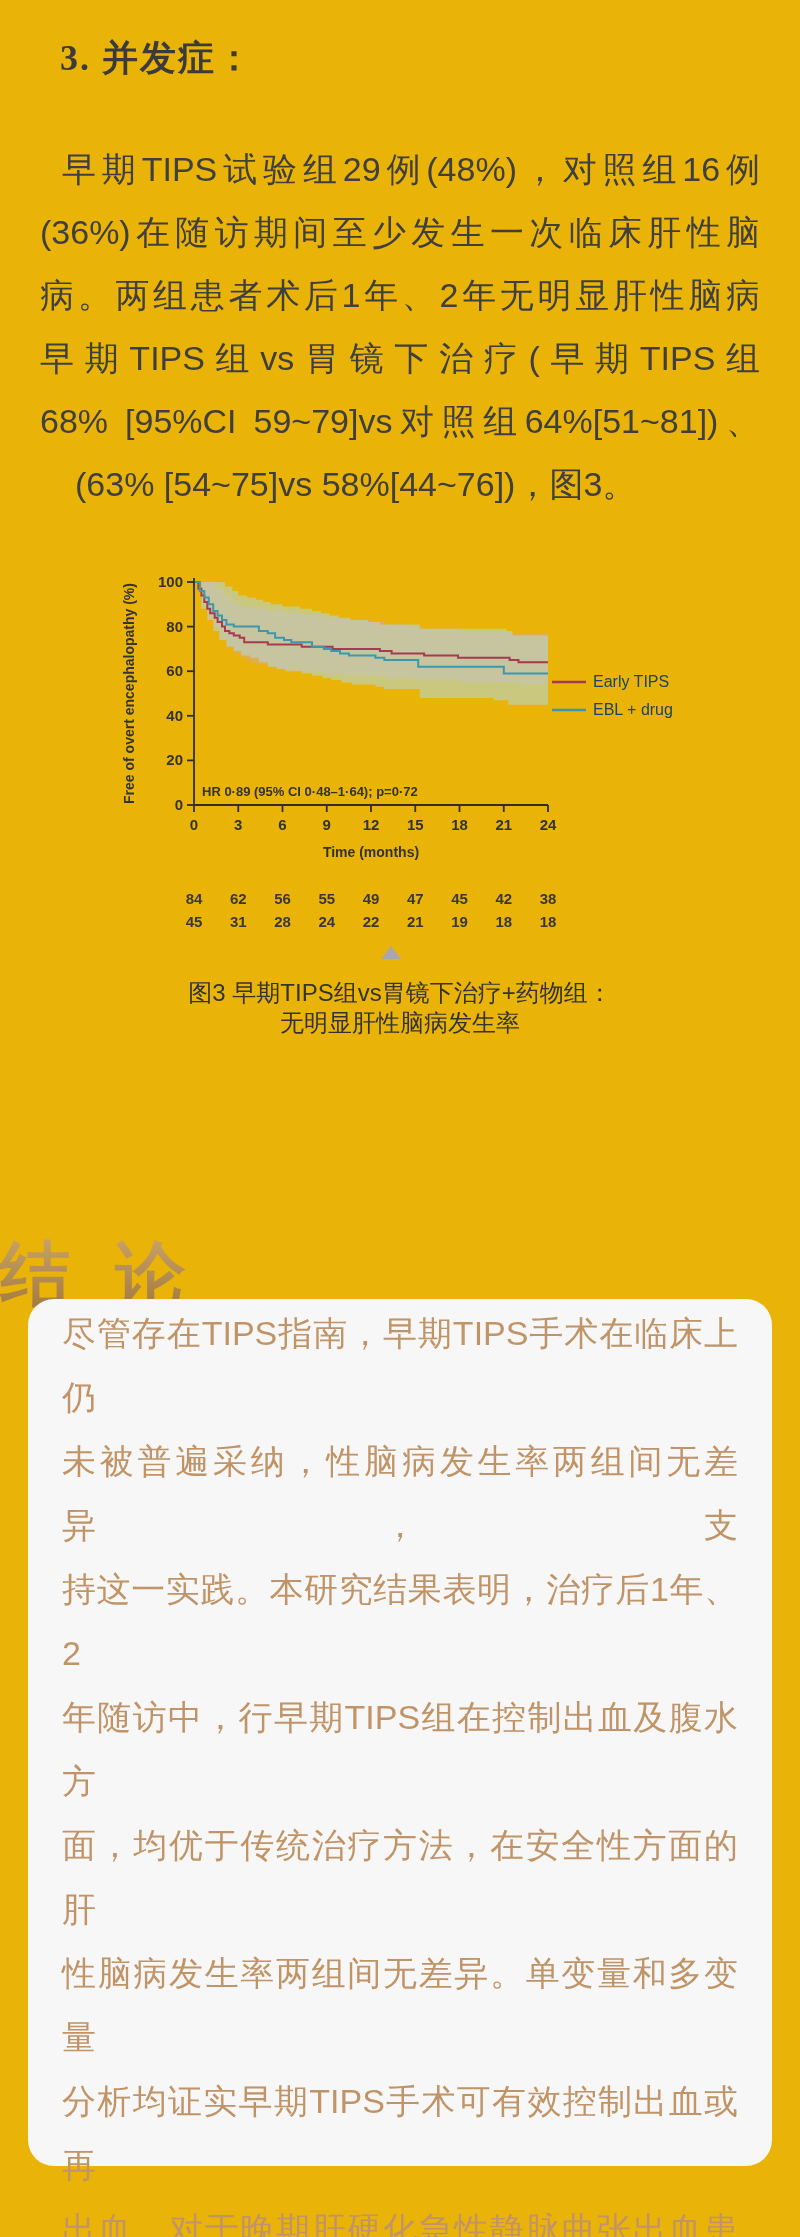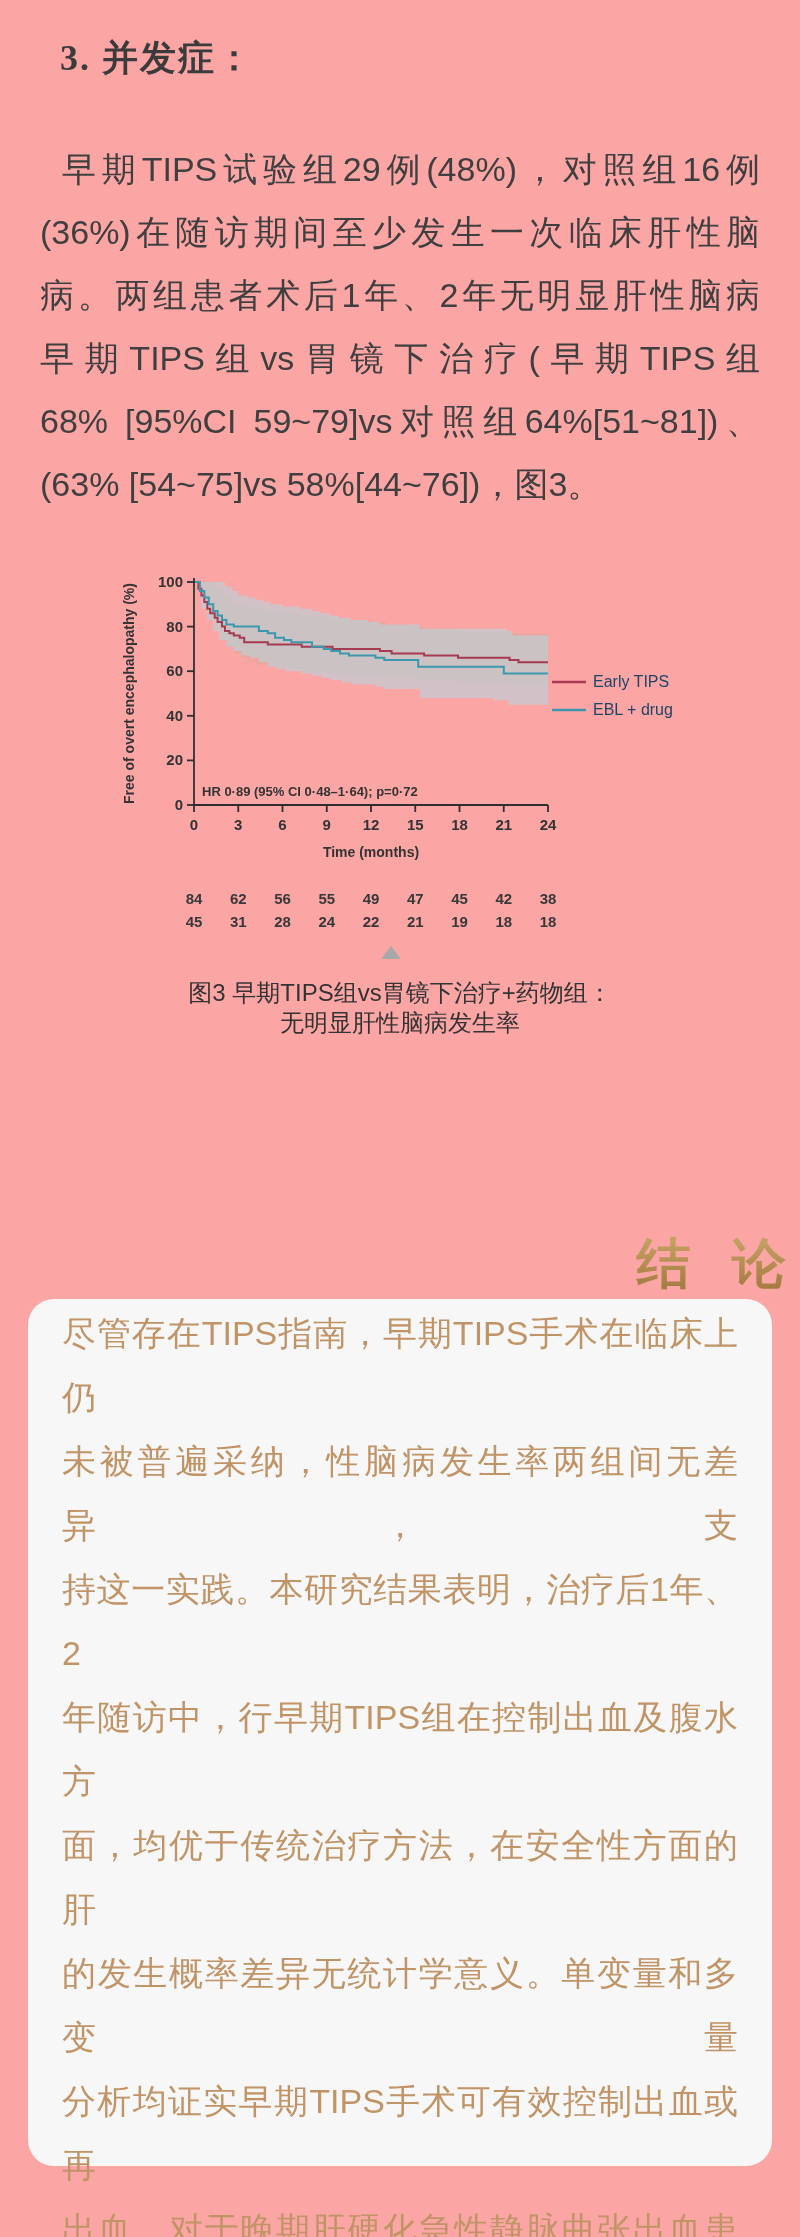--- a/index.html
+++ b/index.html
@@ -1,53 +1,53 @@
 <!DOCTYPE html>
 <html style="--heading-text: #3b3b3b; --body-text: #3f3f3f; --caption-text: #333333; --triangle: #a8a8a8; --gold-top: #cda76c; --gold-bottom: #9c7338; --concl-text: #c19467; --box-bg: #f7f7f7; --legend-text: #1d4466;"><head>
 <meta charset="utf-8">
 <style>
   html,body{margin:0;padding:0;background:#fff;}
   #page{
-    position:relative;width:800px;height:2237px;background:#fca5a5;overflow:hidden;
+    position:relative;width:800px;height:2237px;background:#eab308;overflow:hidden;
     font-family:"Liberation Sans",sans-serif;
   }
   .heading{
     position:absolute;left:60px;top:34px;
     font-family:"Liberation Serif","DejaVu Serif",serif;
     font-weight:bold;font-size:36px;letter-spacing:2px;
     color:var(--heading-text,#3b3b3b);
   }
   .intro{
     position:absolute;left:40px;top:138px;width:720px;
     font-size:34px;color:var(--body-text,#3f3f3f);
   }
   .intro .jl{line-height:63px;text-align:justify;text-align-last:justify;}
   .intro .jl.first{text-indent:22px;}
-  .intro .jl.last{text-align:left;text-align-last:left;}
+  .intro .jl.last{text-align:left;text-align-last:left;margin-left:35px;}
   #km{position:absolute;left:60px;top:555px;}
   #km text{font-family:"Liberation Sans",sans-serif;}
   #km .tick{font-size:15px;font-weight:bold;fill:#333;}
   #km .axis-label{font-size:14px;font-weight:bold;fill:#333;}
   #km .annot{font-size:13px;font-weight:bold;fill:#333;}
   #km .legend{font-size:16px;fill:var(--legend-text,#1d4466);}
   #km .risk{font-size:15px;font-weight:bold;fill:#383838;}
   .triangle{
     position:absolute;left:381px;top:946px;width:0;height:0;cursor:pointer;
     border-left:10px solid transparent;border-right:10px solid transparent;
     border-bottom:13px solid var(--triangle,#a8a8a8);
   }
   .caption{
     position:absolute;left:0;top:978px;width:800px;text-align:center;
     font-size:24px;font-weight:normal;line-height:30px;
     color:var(--caption-text,#333);
   }
   .concl-header{
-    position:absolute;left:0;top:1228px;width:800px;text-align:right;
+    position:absolute;left:0;top:1228px;width:800px;text-align:left;
     font-family:"Liberation Serif","DejaVu Serif",serif;
-    font-weight:bold;font-size:54px;letter-spacing:14px;
+    font-weight:bold;font-size:70px;letter-spacing:14px;
     color:var(--gold-bottom,#9c7338);
   }
   @supports (-webkit-background-clip:text){
     .concl-header{
       background:linear-gradient(180deg,var(--gold-top,#cda76c),var(--gold-bottom,#9c7338));
       -webkit-background-clip:text;background-clip:text;color:transparent;
     }
   }
   .concl-box{
     position:absolute;left:28px;top:1299px;width:744px;height:867px;
@@ -145,19 +145,19 @@
   </div>
 
   <div class="concl-header">结 论</div>
 
   <div class="concl-box">
     <div class="jl">尽管存在TIPS指南，早期TIPS手术在临床上仍</div>
     <div class="jl">未被普遍采纳，性脑病发生率两组间无差异，支</div>
     <div class="jl">持这一实践。本研究结果表明，治疗后1年、2</div>
     <div class="jl">年随访中，行早期TIPS组在控制出血及腹水方</div>
     <div class="jl">面，均优于传统治疗方法，在安全性方面的肝</div>
-    <div class="jl">的发生概率差异无统计学意义。单变量和多变量</div>
+    <div class="jl">性脑病发生率两组间无差异。单变量和多变量</div>
     <div class="jl">分析均证实早期TIPS手术可有效控制出血或再</div>
     <div class="jl">出血。对于晚期肝硬化急性静脉曲张出血患</div>
 
   </div>
 
 </div>
 
 </body></html>

